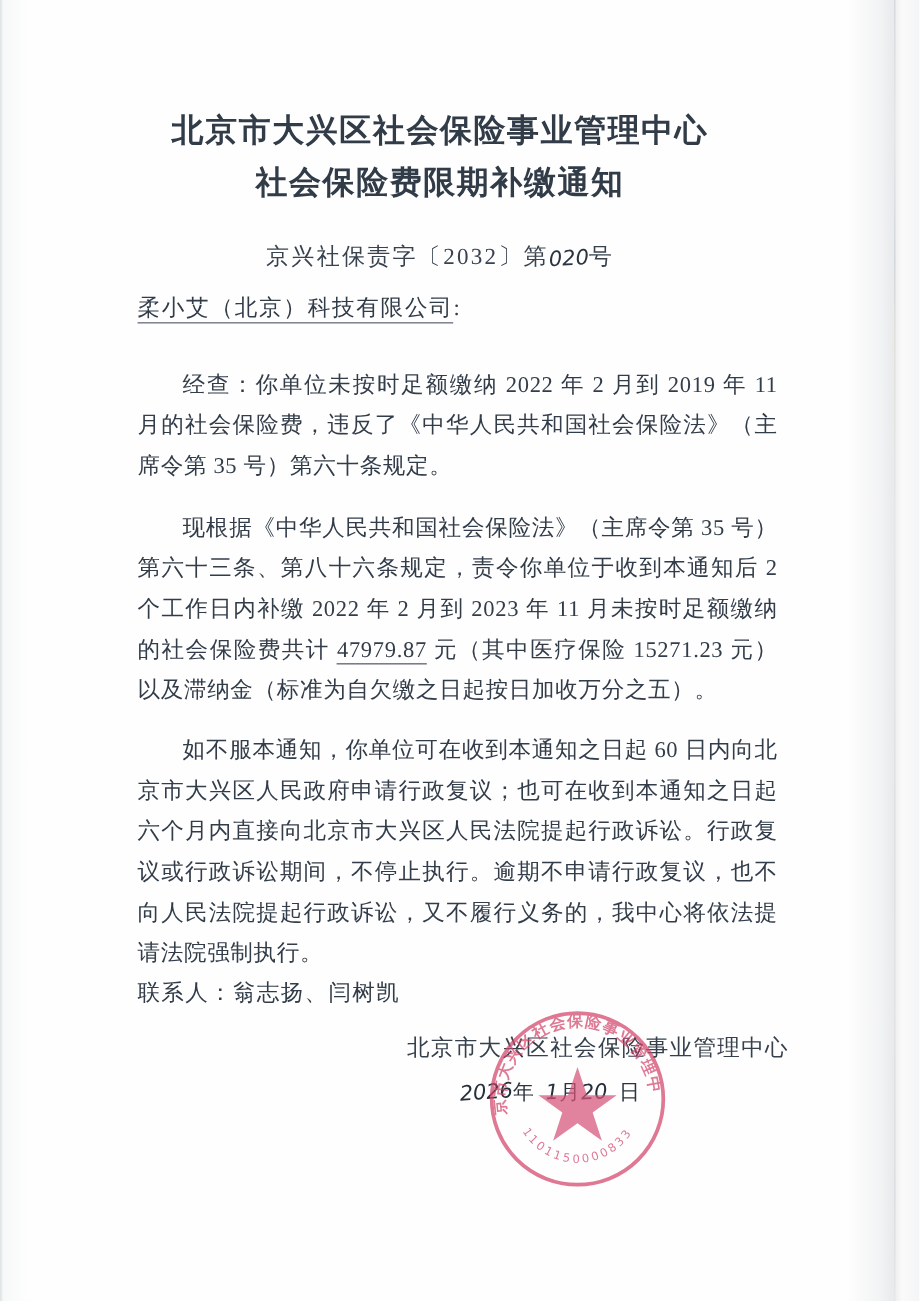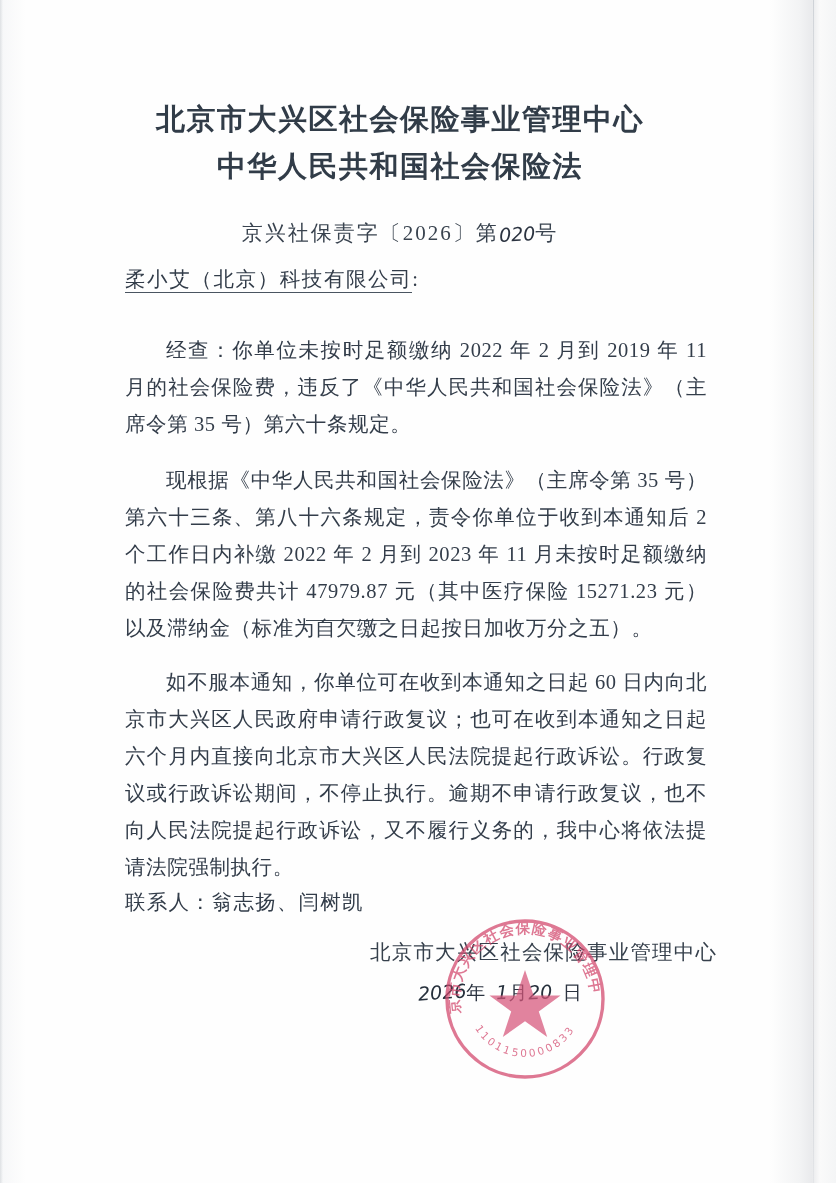--- a/index.html
+++ b/index.html
@@ -137,21 +137,21 @@
     text-align: justify;
     text-align-last: left;
     text-justify: inter-character;
     color: #333d4a;
     margin: 0 0 19px 0;
     text-indent: 2em;
   }
   .para.tight { margin-bottom: 17px; }
   .underline-amount {
     border-bottom: 1px solid #3e4853;
-    padding-bottom: 18px;
+    padding-bottom: 1px;
   }
 
   
   .contact-row {
     position: absolute;
     left: 125px;
     top: 888px;
     width: 582px;
     font-size: 20.5px;
     letter-spacing: 1.2px;
@@ -226,24 +226,24 @@
 
 <div class="page">
   <div class="paper-tone"></div>
   <div class="scan-edge-left"></div>
   <div class="scan-edge-right"></div>
 
   <div class="content">
 
     <div class="title-block">
       <div class="doc-title-line">北京市大兴区社会保险事业管理中心</div>
-      <div class="doc-title-line">中华人民共和国社会保险法</div>
-    </div>
-
-    <div class="doc-number"><span>京兴社保责字〔2026〕第</span><span class="hand-num">020</span><span>号</span></div>
+      <div class="doc-title-line">社会保险费限期补缴通知</div>
+    </div>
+
+    <div class="doc-number"><span>京兴社保责字〔2032〕第</span><span class="hand-num">020</span><span>号</span></div>
 
     <div class="addressee"><span class="name">柔小艾（北京）科技有限公司</span><span>:</span></div>
 
     <div class="body-area">
       <p class="para">经查：你单位未按时足额缴纳 2022 年 2 月到 2019 年 11 月的社会保险费，违反了《中华人民共和国社会保险法》（主席令第 35 号）第六十条规定。</p>
 
       <p class="para tight"><span>现根据《中华人民共和国社会保险法》（主席令第 35 号）第六十三条、第八十六条规定，责令你单位于收到本通知后 2 个工作日内补缴 2022 年 2 月到 2023 年 11 月未按时足额缴纳的社会保险费共计 </span><span class="underline-amount">47979.87</span><span> 元（其中医疗保险 15271.23 元）以及滞纳金（标准为自欠缴之日起按日加收万分之五）。</span></p>
 
 
       <p class="para">如不服本通知，你单位可在收到本通知之日起 60 日内向北京市大兴区人民政府申请行政复议；也可在收到本通知之日起六个月内直接向北京市大兴区人民法院提起行政诉讼。行政复议或行政诉讼期间，不停止执行。逾期不申请行政复议，也不向人民法院提起行政诉讼，又不履行义务的，我中心将依法提请法院强制执行。</p>

